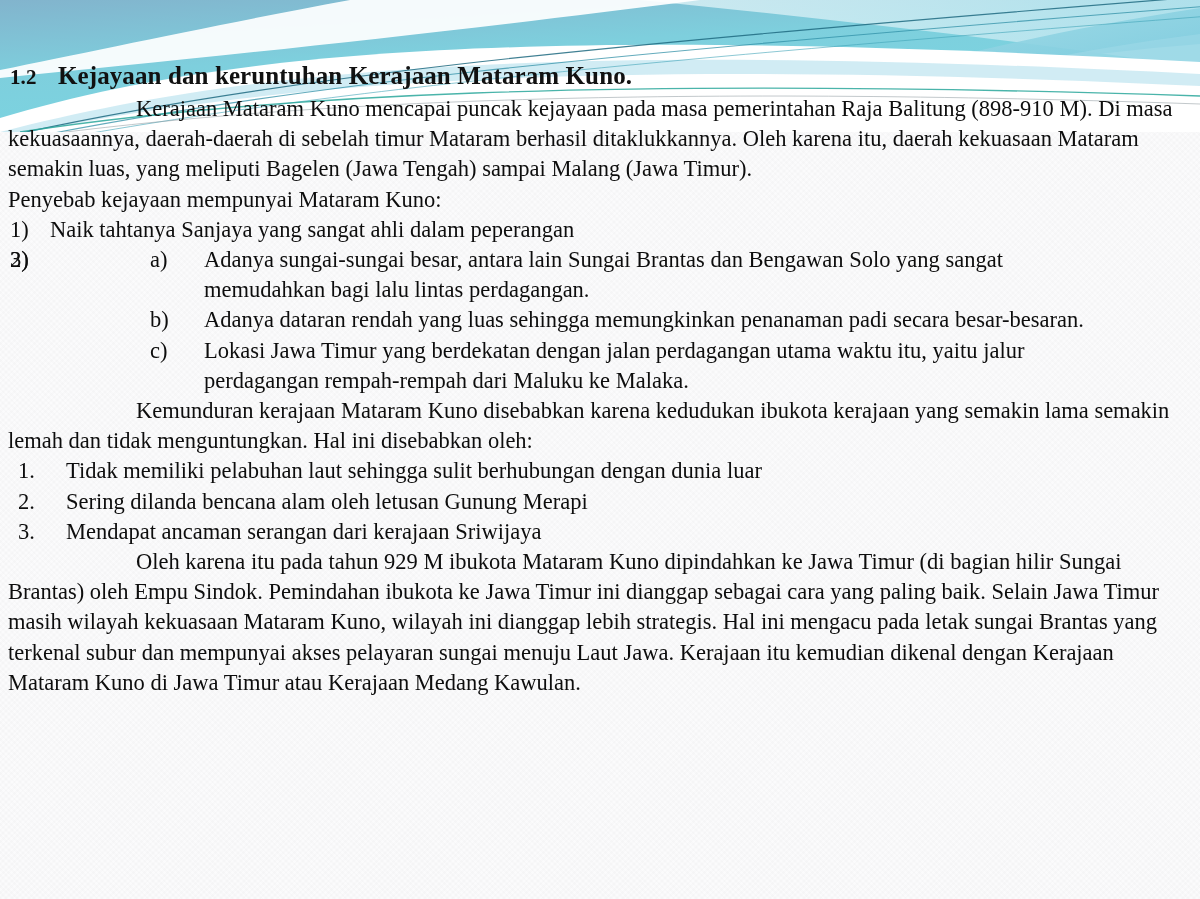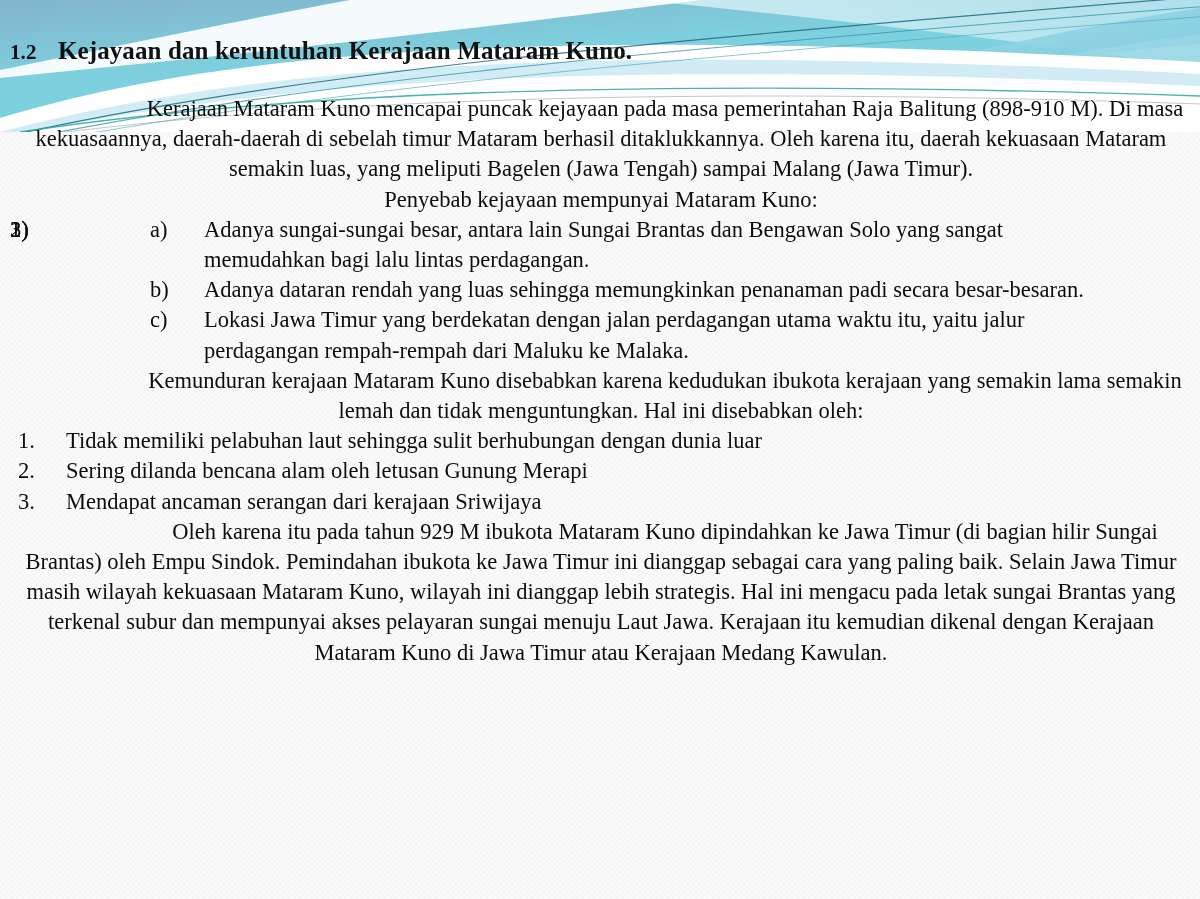--- a/index.html
+++ b/index.html
@@ -52,21 +52,21 @@
   #content {
     position: absolute;
     top: 0;
     left: 0;
     width: 1200px;
     z-index: 4;
   }
 
   .title-row {
     position: absolute;
-    top: 37px;
+    top: 62px;
     left: 10px;
     width: 1180px;
     display: flex;
     align-items: baseline;
     font-weight: bold;
     font-size: 25px;
     color: #111111;
     letter-spacing: 0.1px;
   }
   .title-num {
@@ -83,21 +83,21 @@
     top: 94px;
     left: 8px;
     width: 1186px;
     font-size: 22.5px;
     line-height: 30.2px;
     color: #0d0d0d;
   }
 
   .para {
     margin: 0;
-    text-align: center;
+    text-align: left;
   }
   .para.indent {
     text-indent: 128px;
   }
 
   
   .plist {
     margin: 0;
     padding: 0;
     list-style: none;
@@ -211,20 +211,21 @@
 
     <div class="body-block">
 
       <p class="para indent">Kerajaan Mataram Kuno mencapai puncak kejayaan pada masa pemerintahan Raja Balitung (898-910 M). Di masa kekuasaannya, daerah-daerah di sebelah timur Mataram berhasil ditaklukkannya. Oleh karena itu, daerah kekuasaan Mataram semakin luas, yang meliputi Bagelen (Jawa Tengah) sampai Malang (Jawa Timur).</p>
 
       <p class="para">Penyebab kejayaan mempunyai Mataram Kuno:</p>
 
       <ul class="plist">
         <li>
           <span class="marker">1)</span>
+          <span>Naik tahtanya Sanjaya yang sangat ahli dalam peperangan</span>
         </li>
         <li>
           <span class="marker">2)</span>
         </li>
         <li>
           <span class="marker">3)</span>
         </li>
       </ul>
 
       <ul class="alist">

